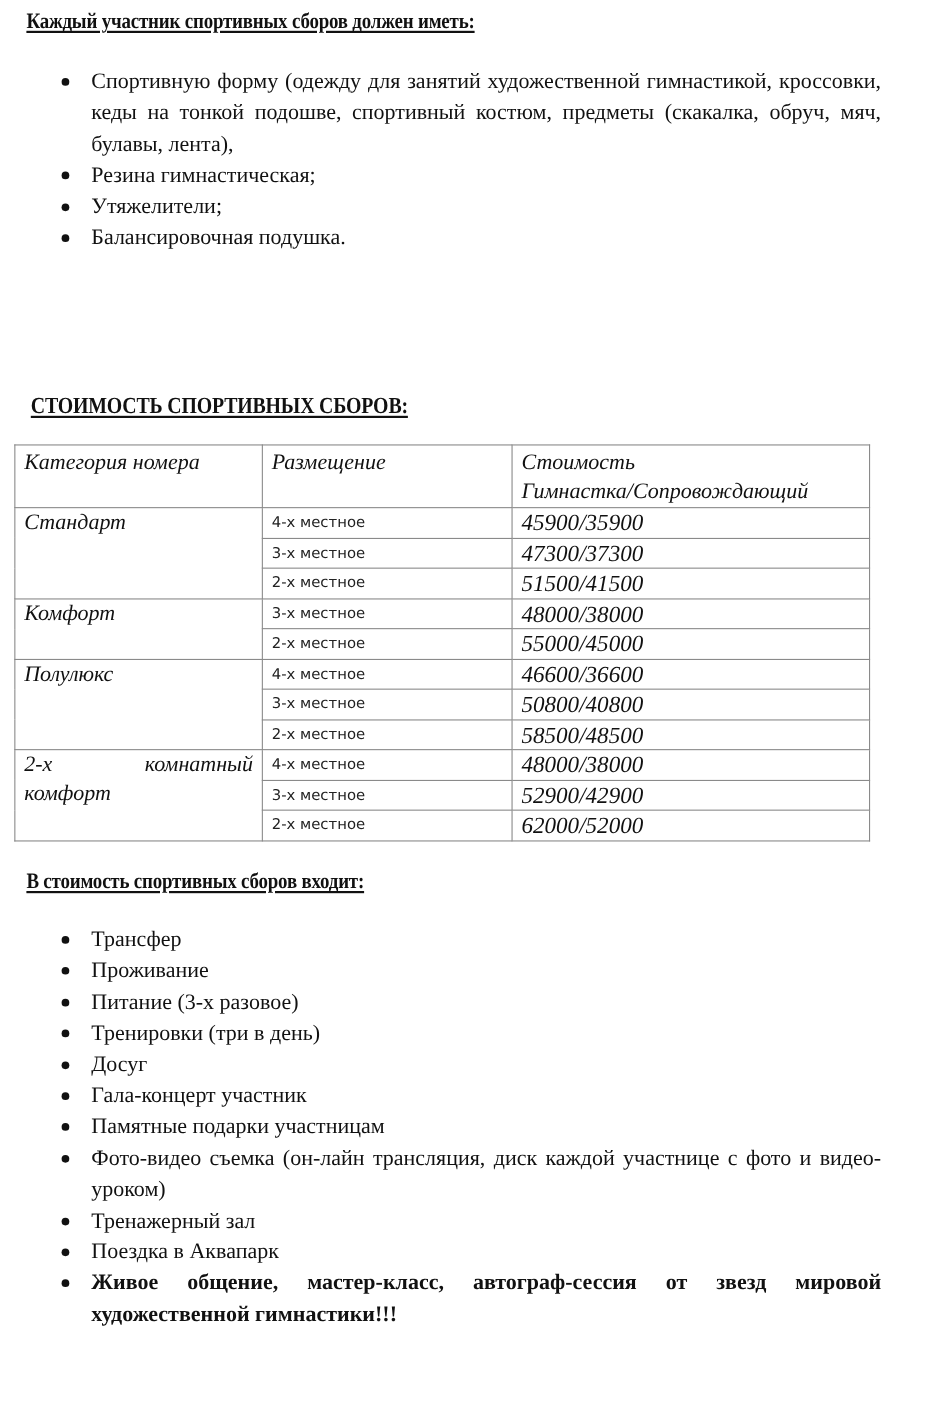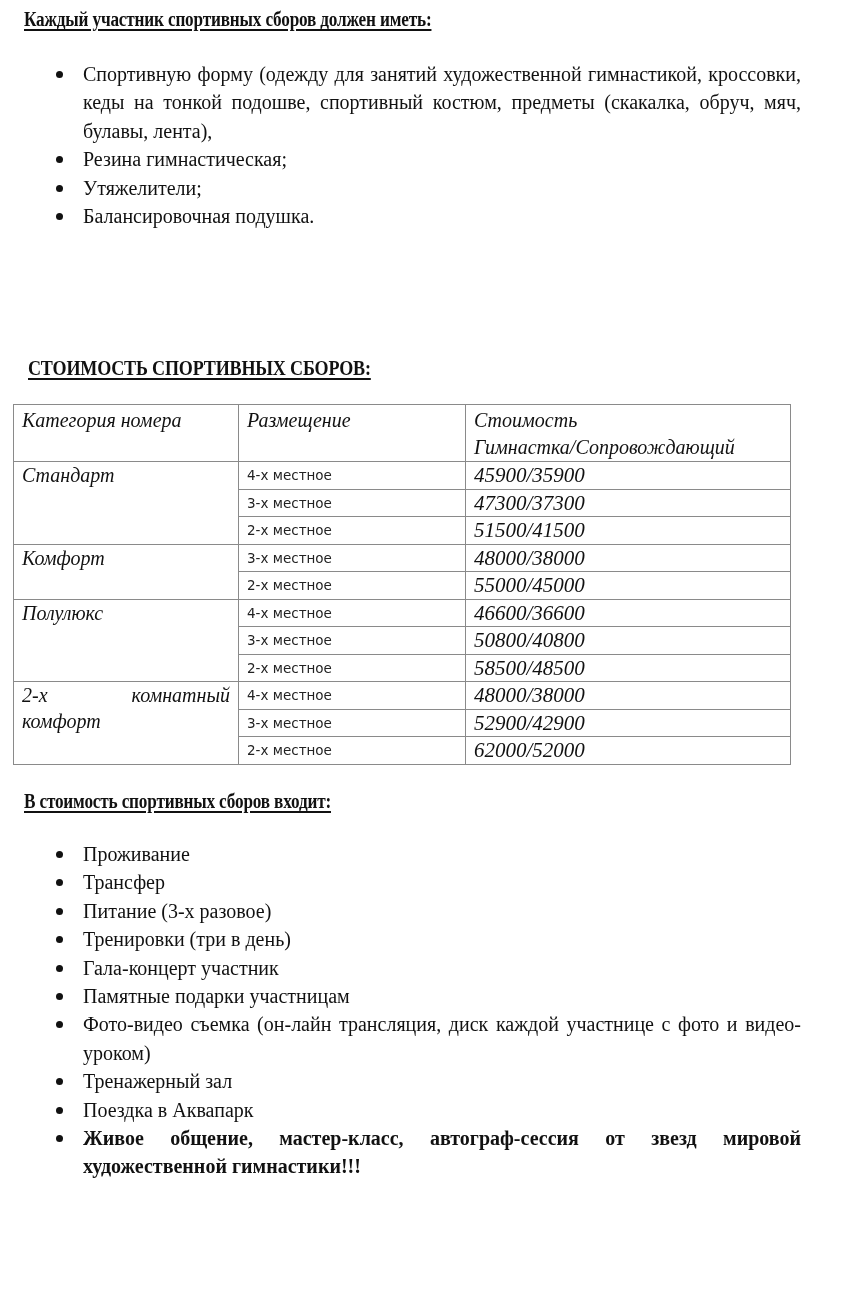--- a/index.html
+++ b/index.html
@@ -173,36 +173,40 @@
         <td class="cost">62000/52000</td>
       </tr>
     </tbody>
   </table>
 
   <div id="h3" class="heading">В стоимость спортивных сборов входит:</div>
 
   <ul id="list2" class="blist">
       <li>
         <span class="bullet"></span>
+        <span class="txt">Трансфер</span>
+      </li>
+      <li>
+        <span class="bullet"></span>
         <span class="txt">Проживание</span>
       </li>
       <li>
         <span class="bullet"></span>
-        <span class="txt">Трансфер</span>
-      </li>
-      <li>
-        <span class="bullet"></span>
         <span class="txt">Питание (3-х разовое)</span>
       </li>
       <li>
         <span class="bullet"></span>
         <span class="txt">Тренировки (три в день)</span>
       </li>
       <li>
         <span class="bullet"></span>
+        <span class="txt">Досуг</span>
+      </li>
+      <li>
+        <span class="bullet"></span>
         <span class="txt">Гала-концерт участник</span>
       </li>
       <li>
         <span class="bullet"></span>
         <span class="txt">Памятные подарки участницам</span>
       </li>
       <li>
         <span class="bullet"></span>
         <span class="txt">Фото-видео съемка (он-лайн трансляция, диск каждой участнице с фото и видео-уроком)</span>
       </li>

